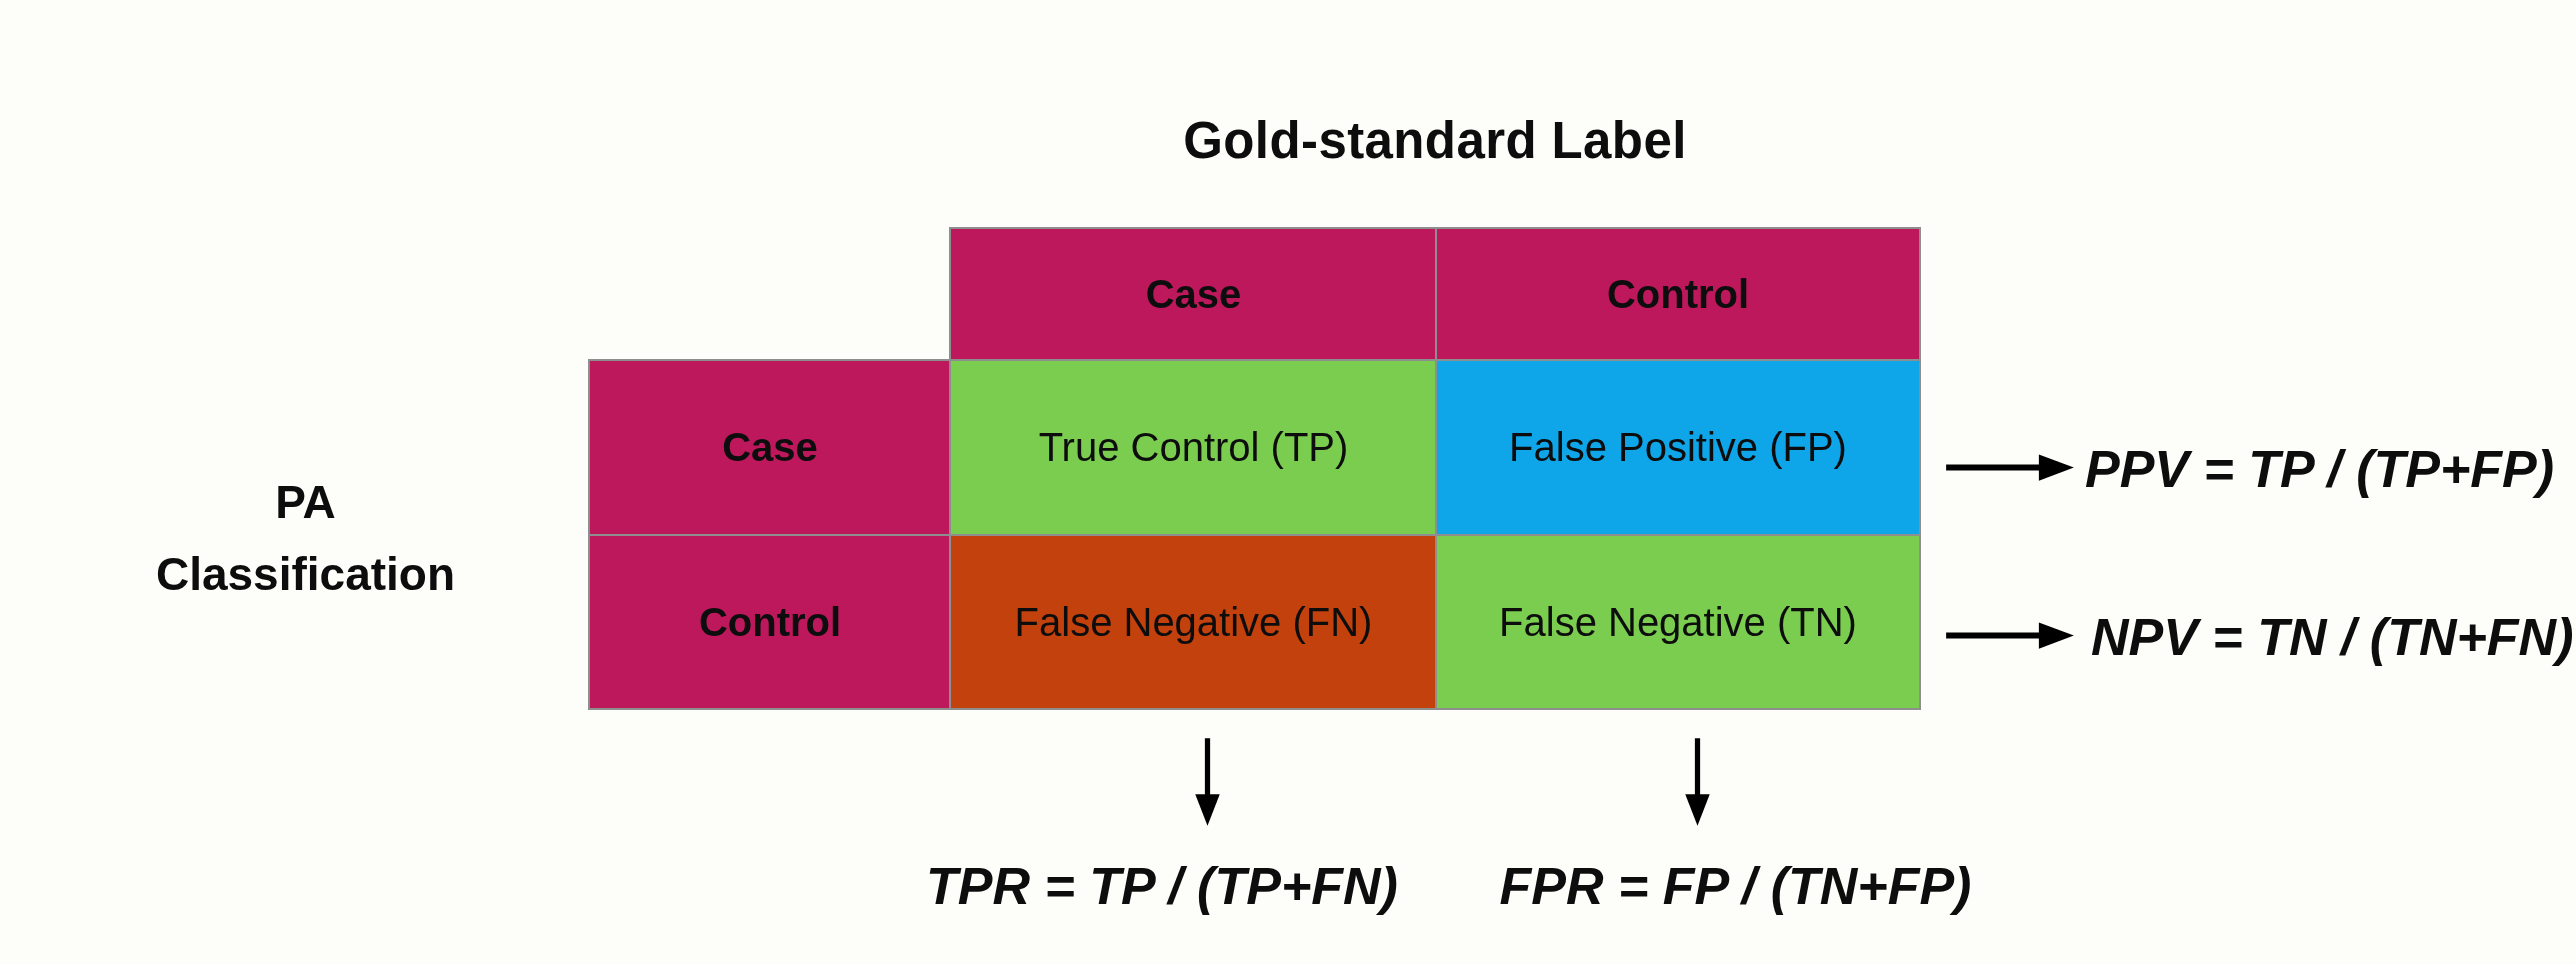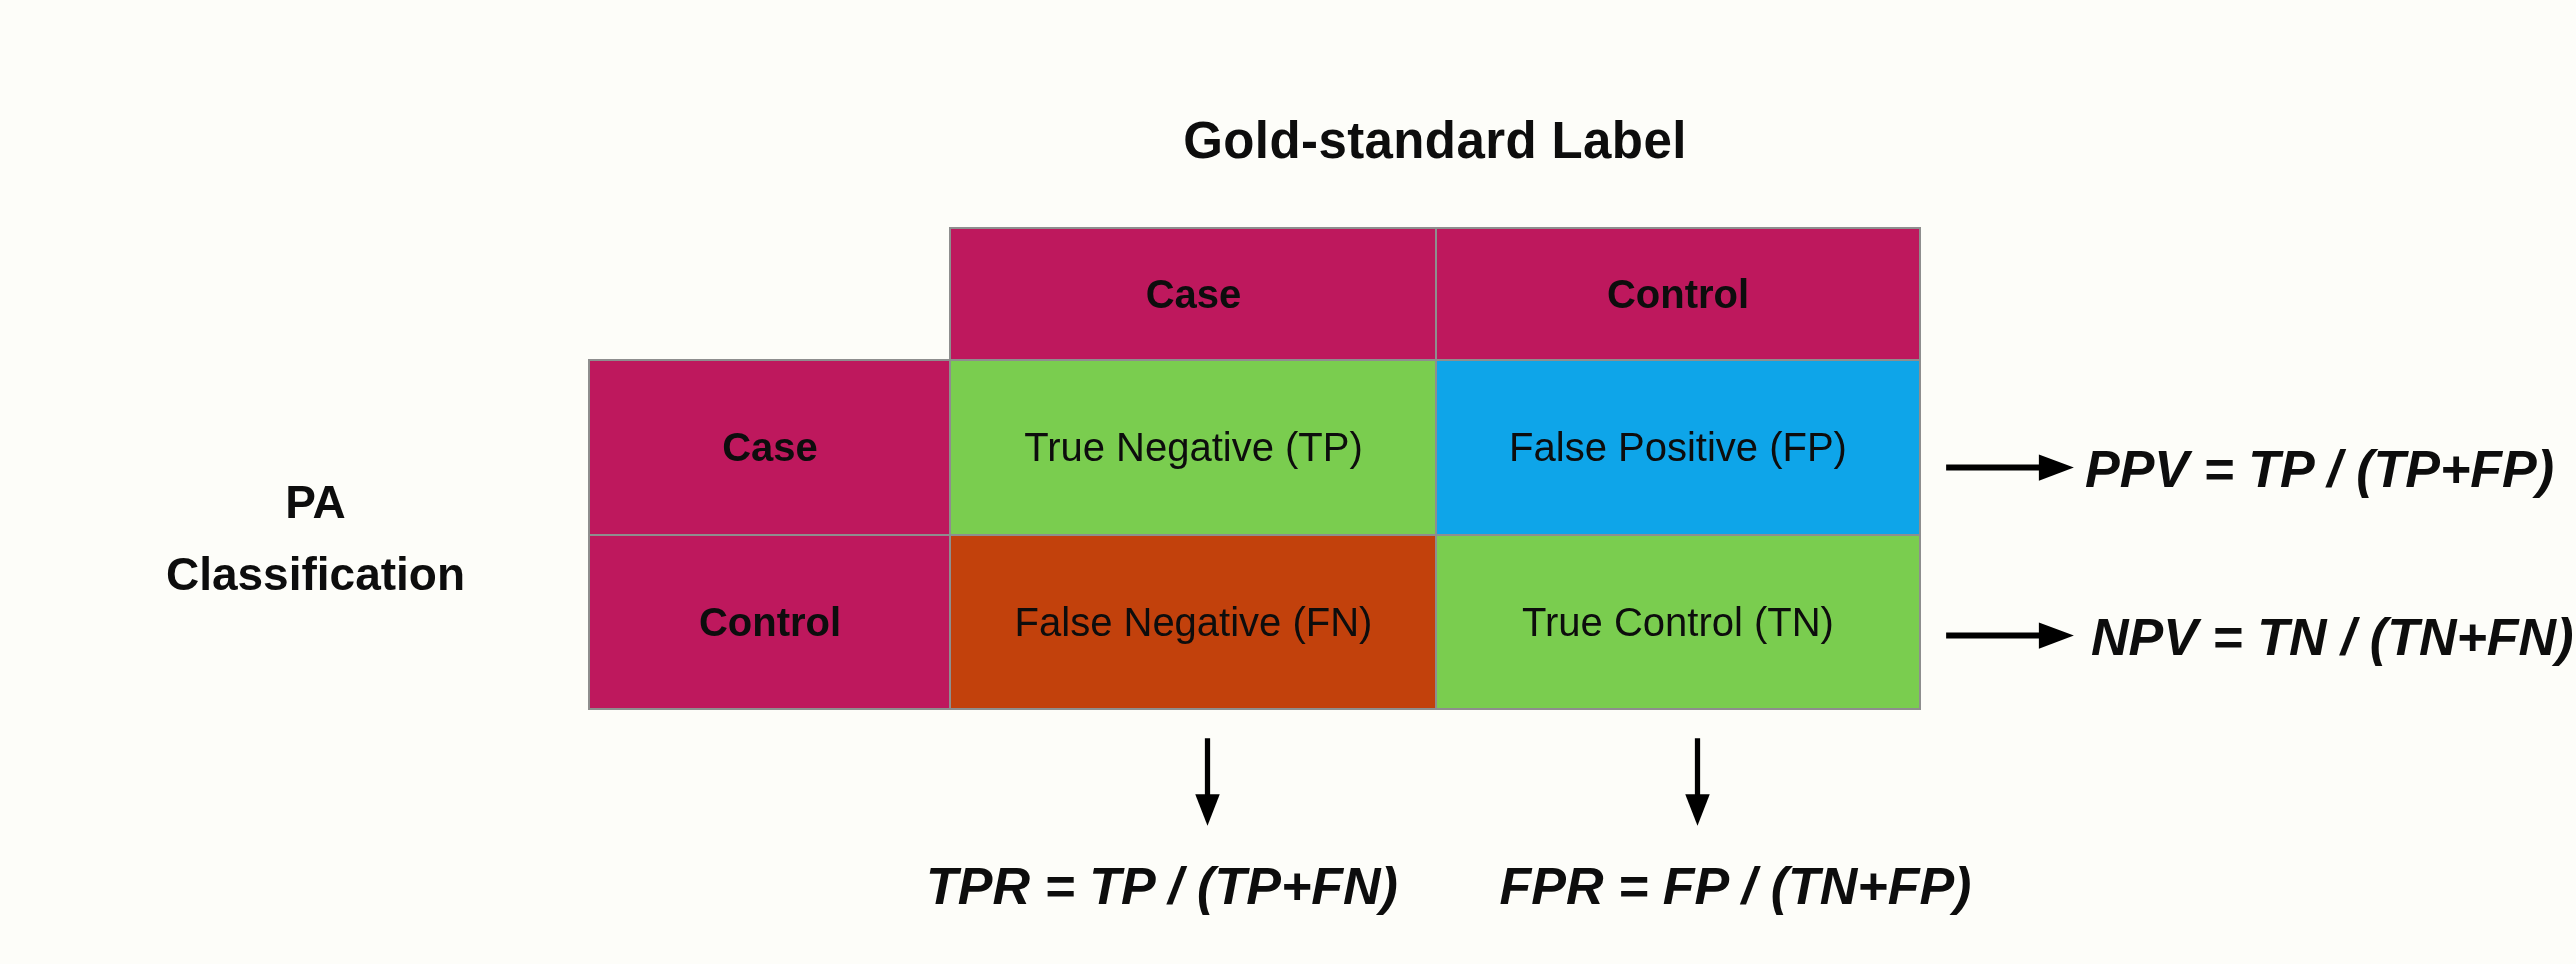--- a/index.html
+++ b/index.html
@@ -18,21 +18,21 @@
   }
   .abs{position:absolute;}
 
   .axis-title-top{
     left:949px; top:111px; width:972px;
     text-align:center;
     font-size:51px; font-weight:700;
     letter-spacing:0.4px;
   }
   .axis-title-left{
-    left:34px; top:466px; width:563px;
+    left:24px; top:466px; width:563px;
     text-align:center;
     font-size:46px; font-weight:700;
     line-height:72px;
   }
 
   .cell{
     position:absolute;
     box-sizing:border-box;
     border:2.6px solid #8e8e8e;
     display:flex; align-items:center; justify-content:center;
@@ -81,24 +81,24 @@
     <div>PA</div>
     <div>Classification</div>
   </div>
 
   <div class="cell head ch-case">Case</div>
   <div class="cell head ch-control">Control</div>
 
   <div class="cell head rh-case">Case</div>
   <div class="cell head rh-control">Control</div>
 
-  <div class="cell data m-tp" data-tone="green" style="background: rgb(122, 205, 79);">True Negative (TP)</div>
+  <div class="cell data m-tp" data-tone="green" style="background: rgb(122, 205, 79);">True Control (TP)</div>
   <div class="cell data m-fp" data-tone="red" style="background: #0ea5e9;">False Positive (FP)</div>
   <div class="cell data m-fn" data-tone="red" style="background: #c2410c;">False Negative (FN)</div>
-  <div class="cell data m-tn" data-tone="green" style="background: rgb(122, 205, 79);">True Control (TN)</div>
+  <div class="cell data m-tn" data-tone="green" style="background: rgb(122, 205, 79);">False Negative (TN)</div>
 
   <svg class="abs arrow ar-1" width="132" height="35" viewBox="0 0 150 40">
     <line x1="2" y1="20" x2="112" y2="20" stroke="currentColor" stroke-width="7"></line>
     <polygon points="108,5 148,20 108,35" fill="currentColor"></polygon>
   </svg>
   <svg class="abs arrow ar-2" width="132" height="35" viewBox="0 0 150 40">
     <line x1="2" y1="20" x2="112" y2="20" stroke="currentColor" stroke-width="7"></line>
     <polygon points="108,5 148,20 108,35" fill="currentColor"></polygon>
   </svg>
 

